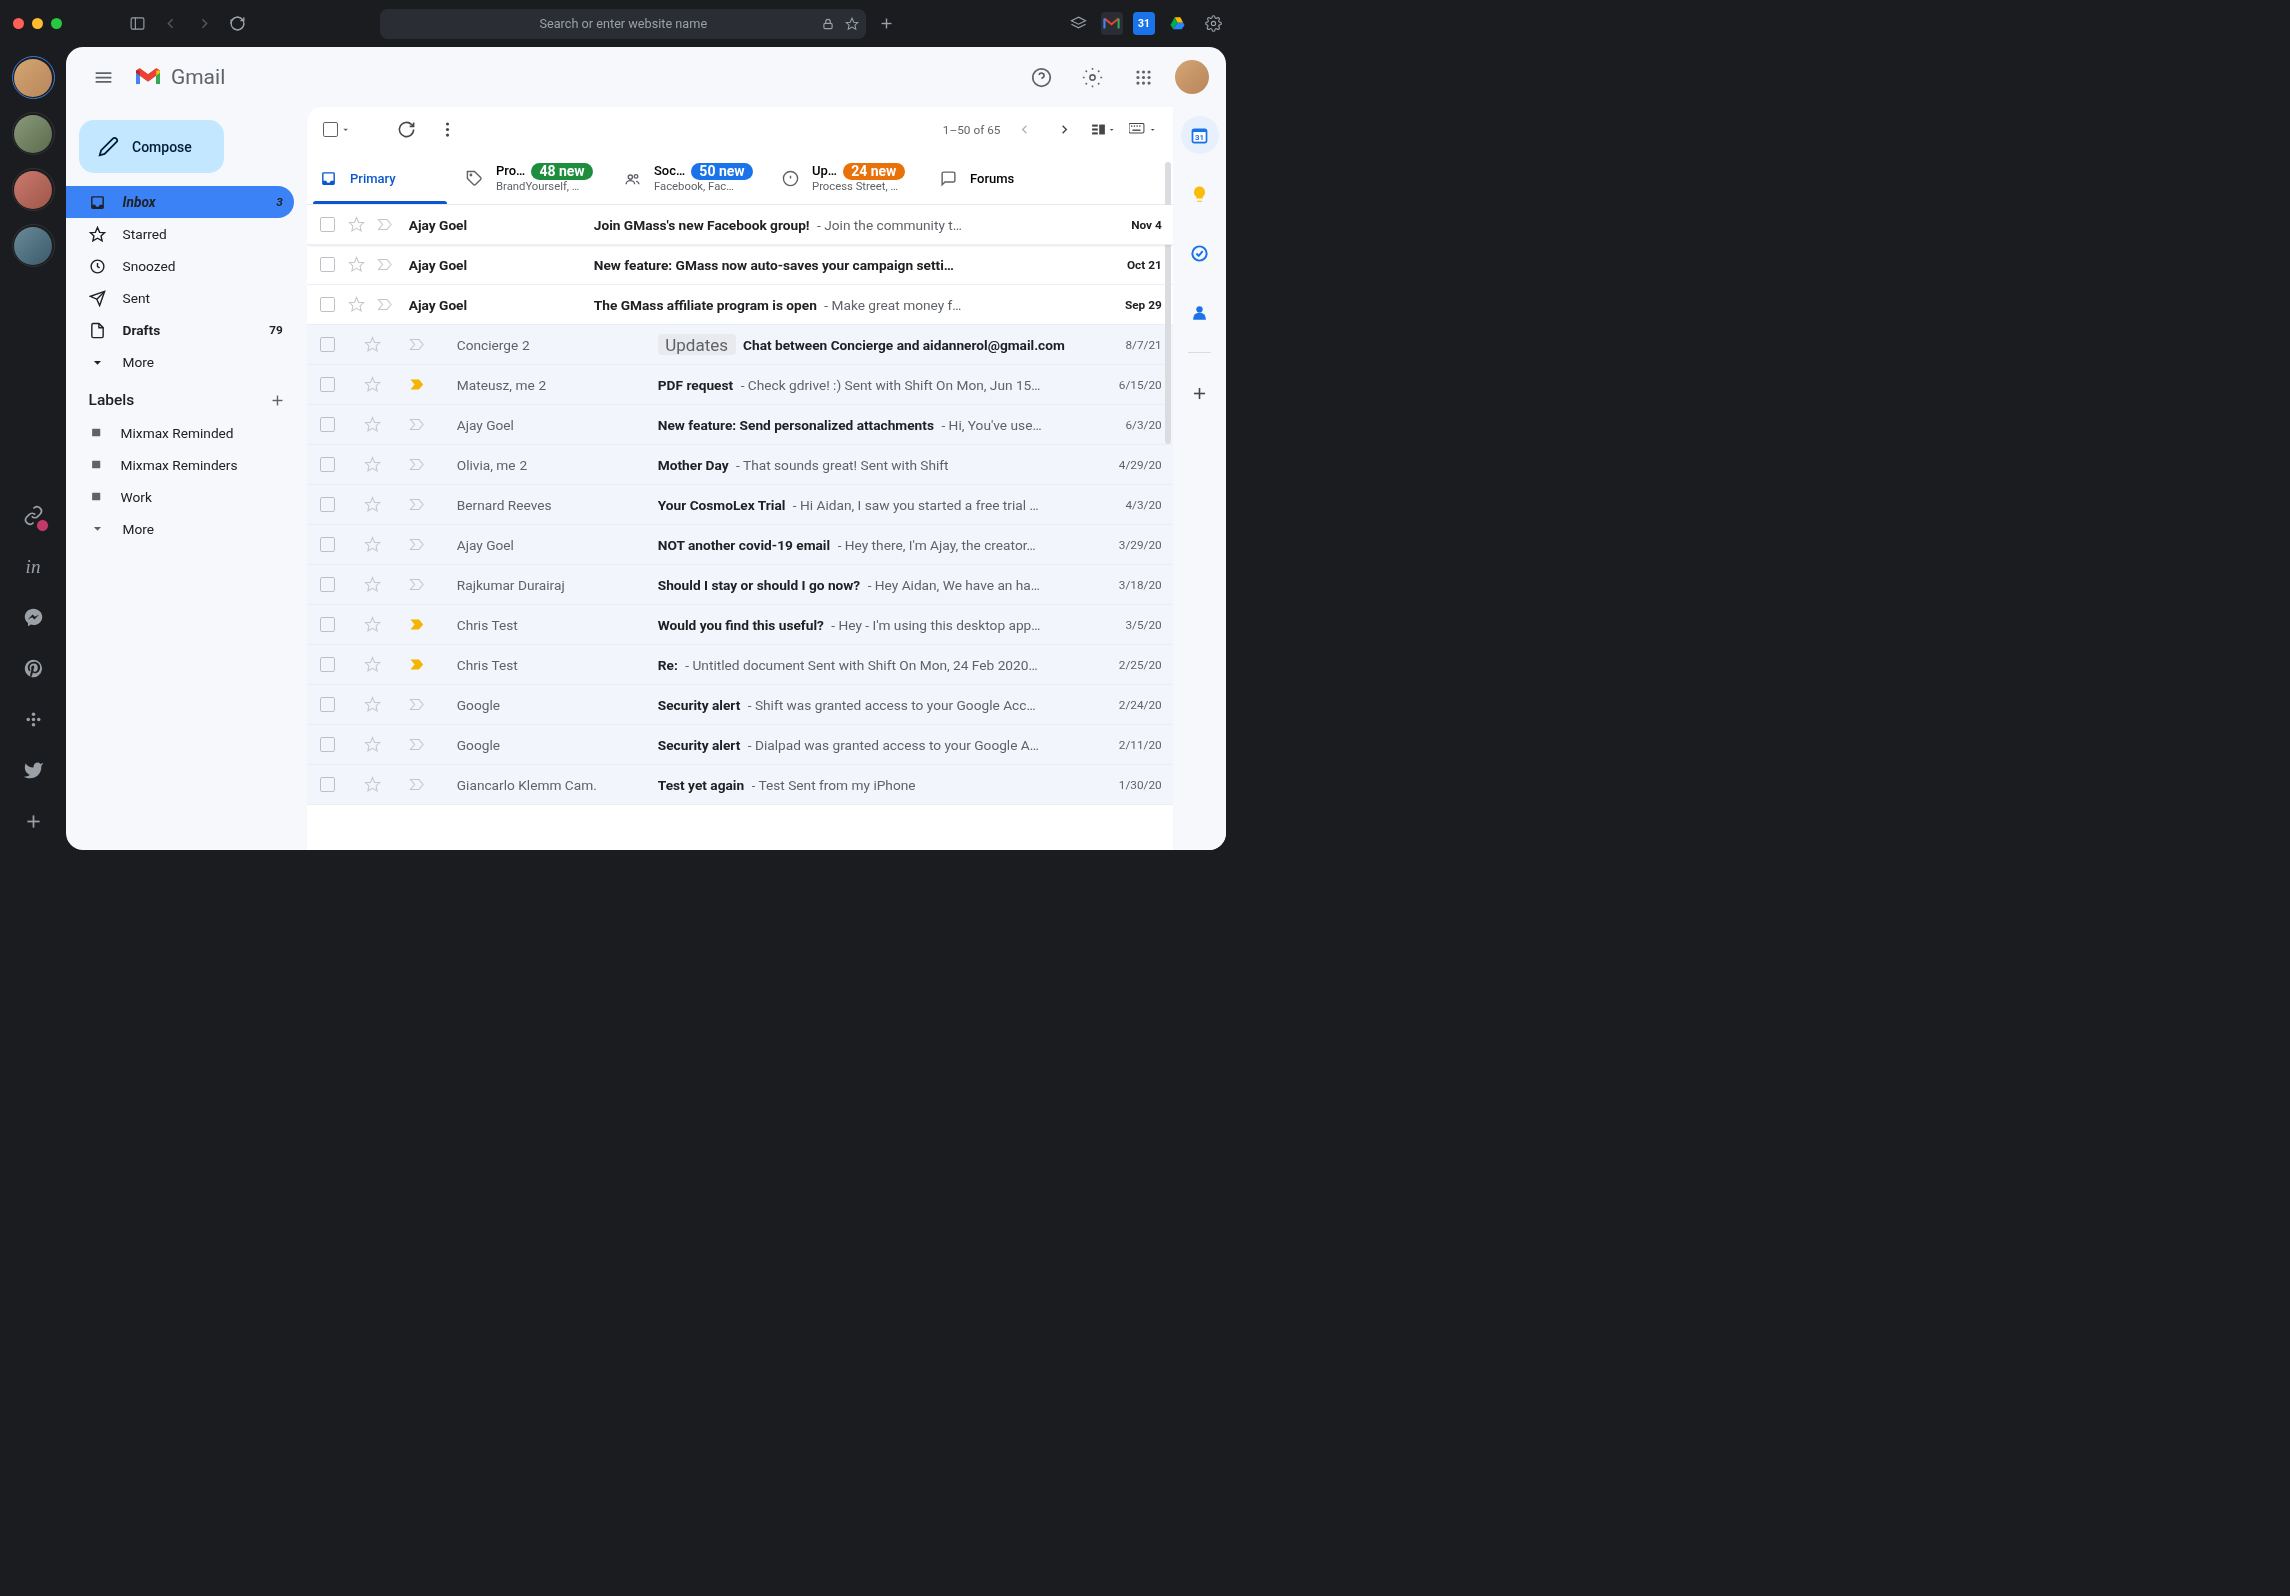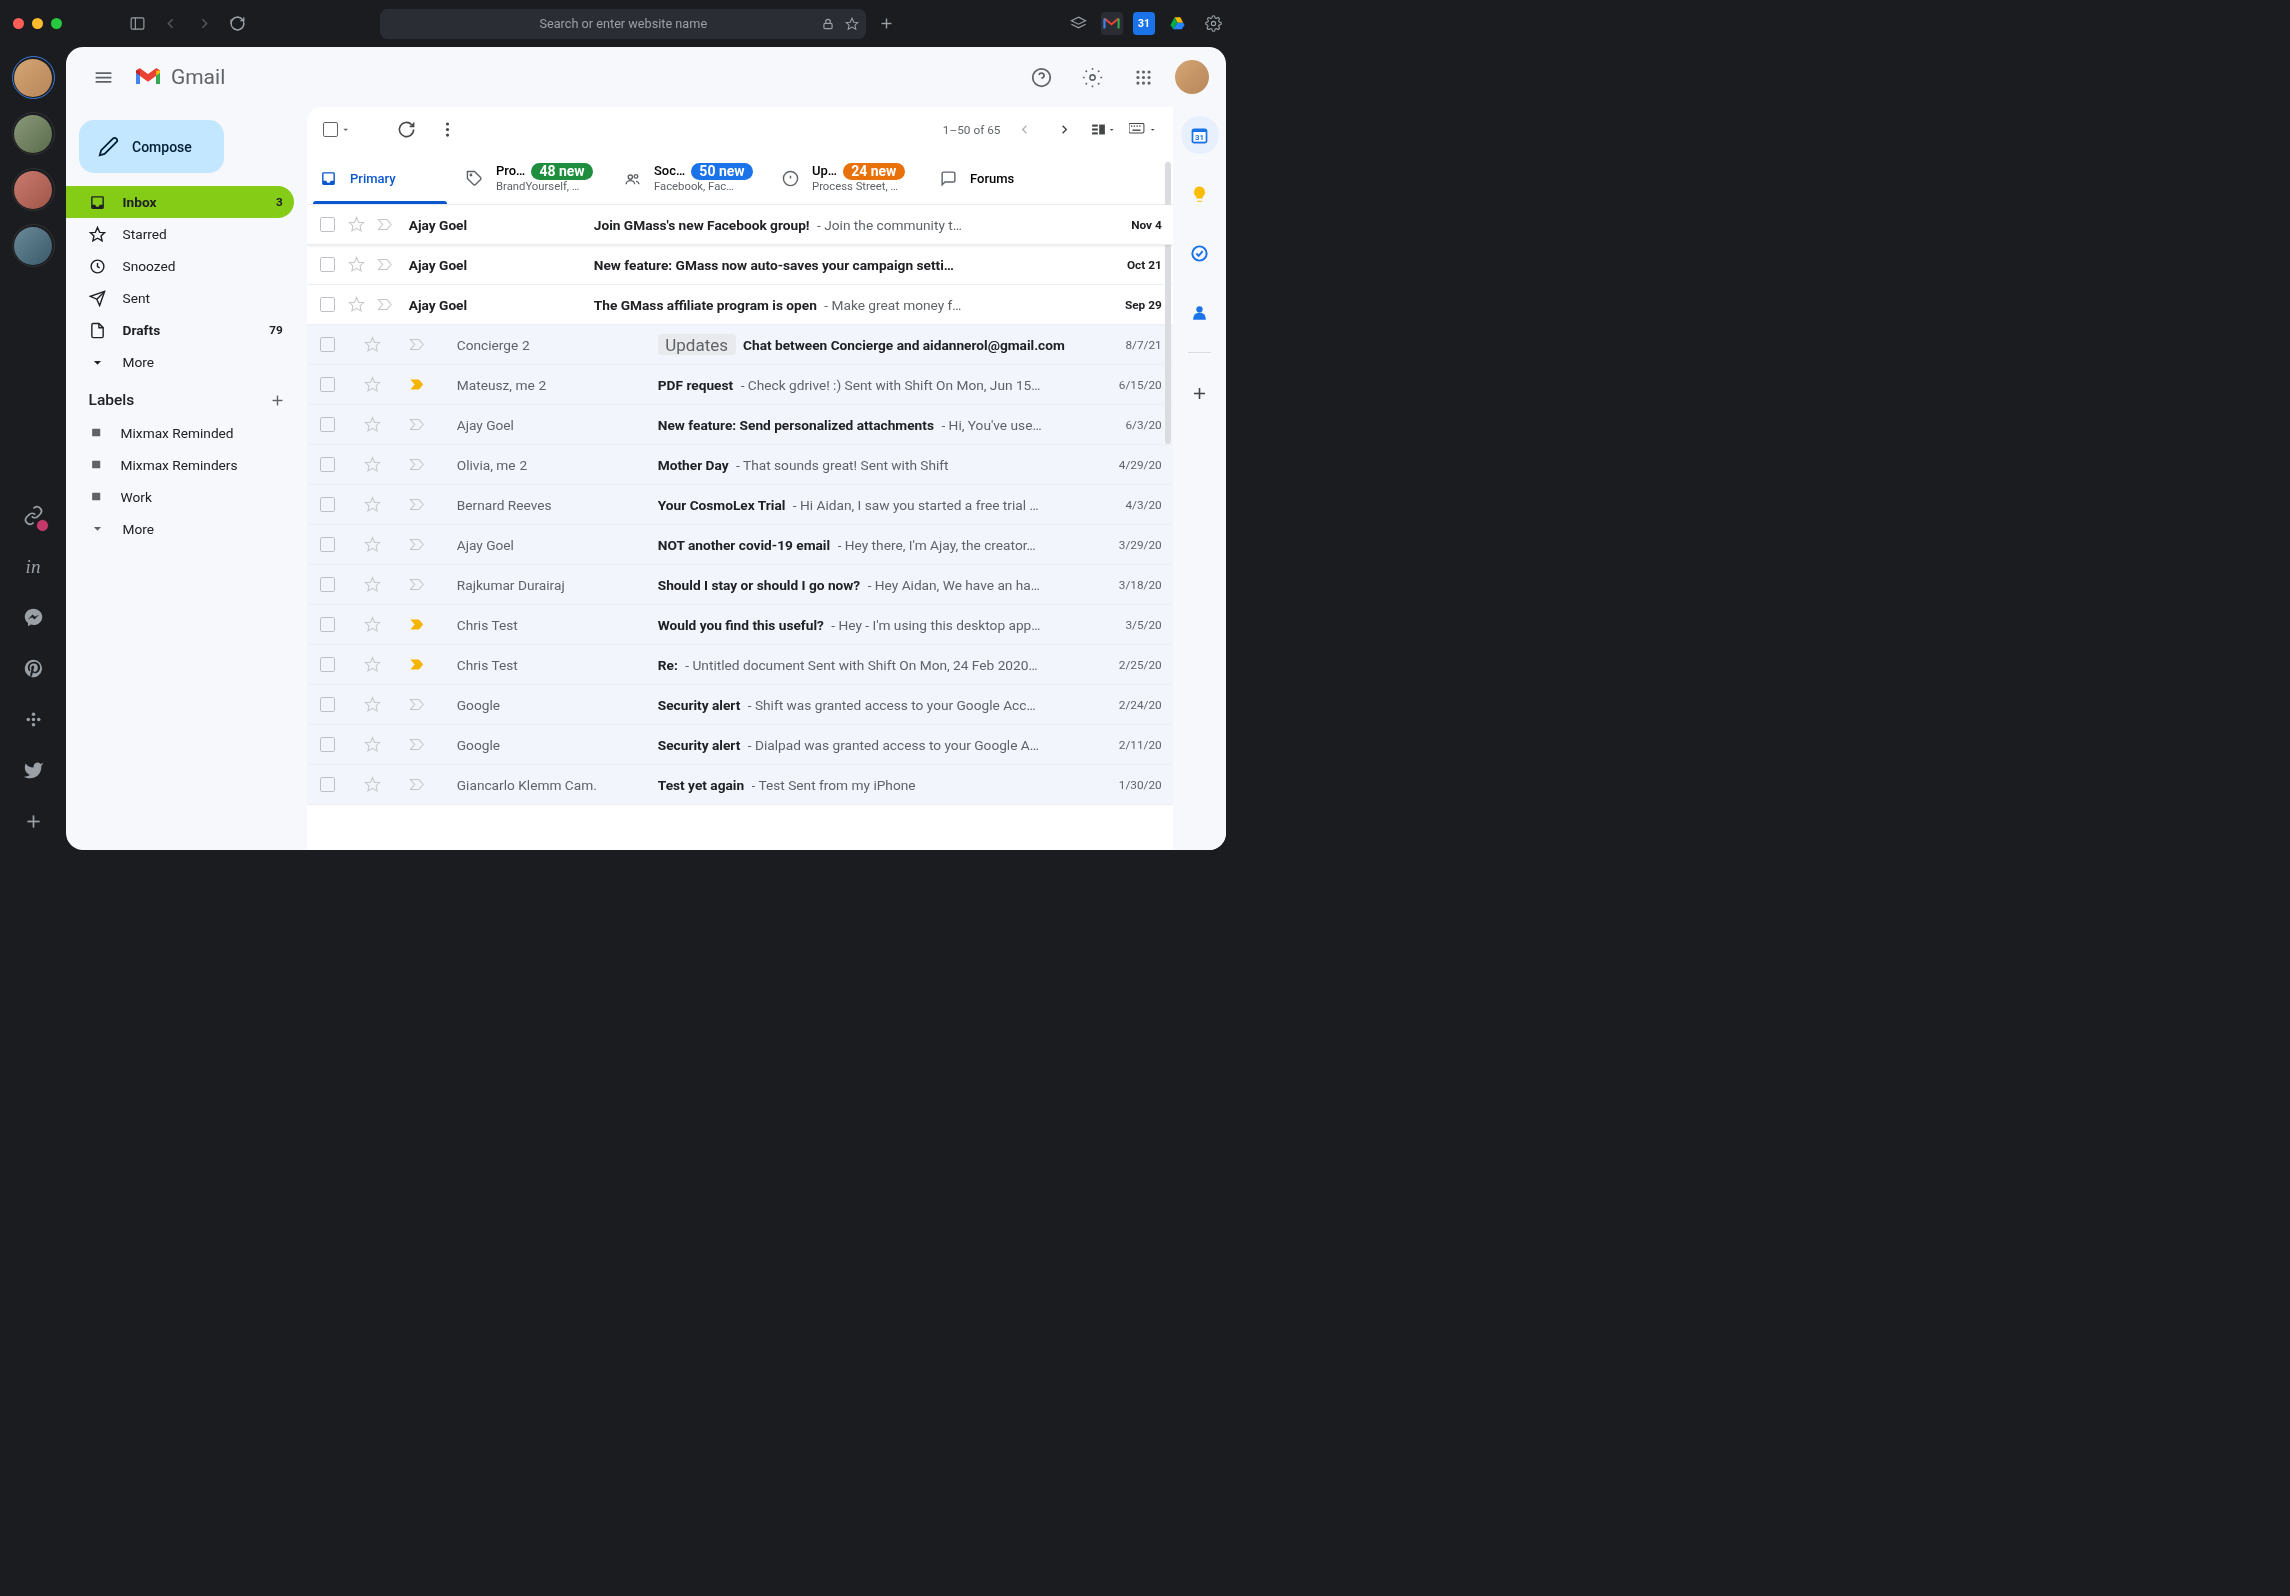--- a/index.html
+++ b/index.html
@@ -44,21 +44,21 @@
 .header-right { margin-left: auto; display: flex; align-items: center; gap: 13px; }
 .hicon { width: 38px; height: 38px; display: flex; align-items: center; justify-content: center; color: #5f6368; cursor: pointer; border-radius: 50%; }
 
 
 .app-body { flex: 1; display: flex; overflow: hidden; }
 
 
 .gmail-nav { width: 241px; padding: 7.5px 0; }
 .compose-btn { margin: 5.6px 0 13px 13px; height: 53px; width: 145px; border-radius: 15px; background: #c2e7ff; display: flex; align-items: center; gap: 13px; padding: 0 19px; font-size: 14px; color: #001d35; font-weight: 500; cursor: pointer; }
 .nav-item { height: 32px; display: flex; align-items: center; padding: 0 11.3px 0 22.6px; font-size: 13.7px; color: #202124; cursor: pointer; gap: 17px; border-radius: 0 17px 17px 0; margin-right: 13px; }
-.nav-item.active { background: #84cc16; font-weight: 700; }
+.nav-item.active { background: #3b82f6; font-weight: 700; font-style: italic; }
 .nav-item .count { margin-left: auto; font-size: 11.8px; }
 .nav-item.bold { font-weight: 700; }
 .labels-header { display: flex; align-items: center; padding: 13px 21px 7.5px 22.6px; font-size: 15.5px; font-weight: 500; color: #202124; }
 .labels-header .plus { margin-left: auto; cursor: pointer; }
 .label-item { height: 32px; display: flex; align-items: center; padding: 0 22.6px; font-size: 13.7px; color: #202124; cursor: pointer; gap: 17px; }
 
 
 .mail-area { flex: 1; background: #fff; border-radius: 15px 0 0 0; margin-top: 0; overflow: hidden; display: flex; flex-direction: column; position: relative; }
 .toolbar { height: 45px; display: flex; align-items: center; padding: 0 15px; gap: 11.3px; }
 .tb-icon { width: 30px; height: 30px; display: flex; align-items: center; justify-content: center; color: #444746; cursor: pointer; }

